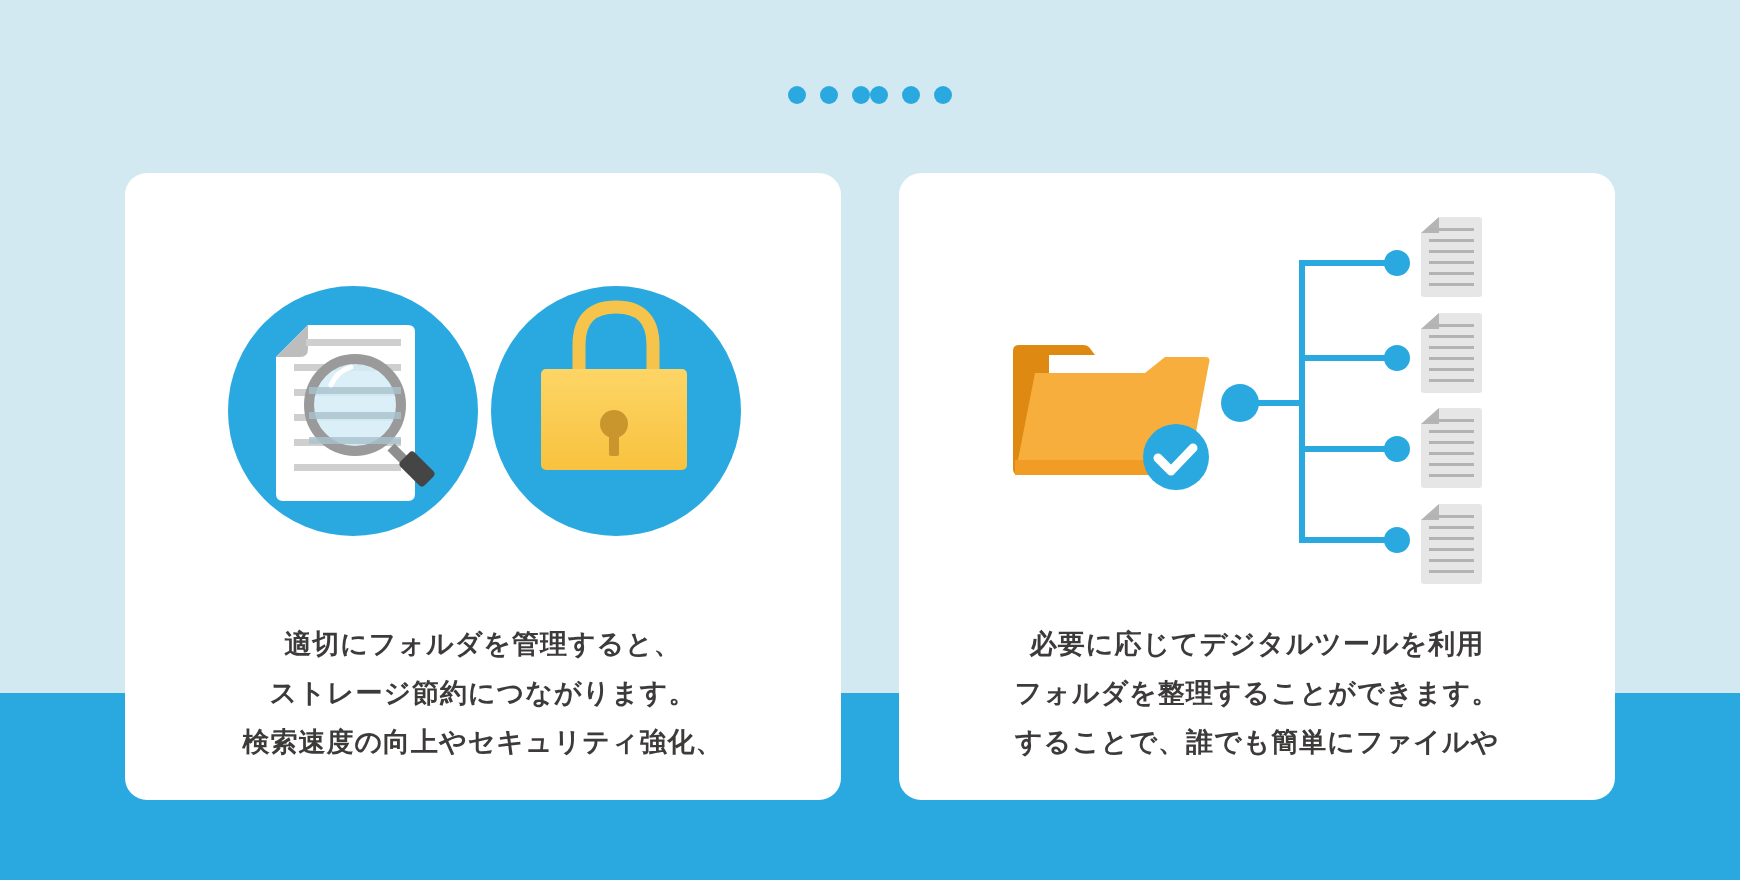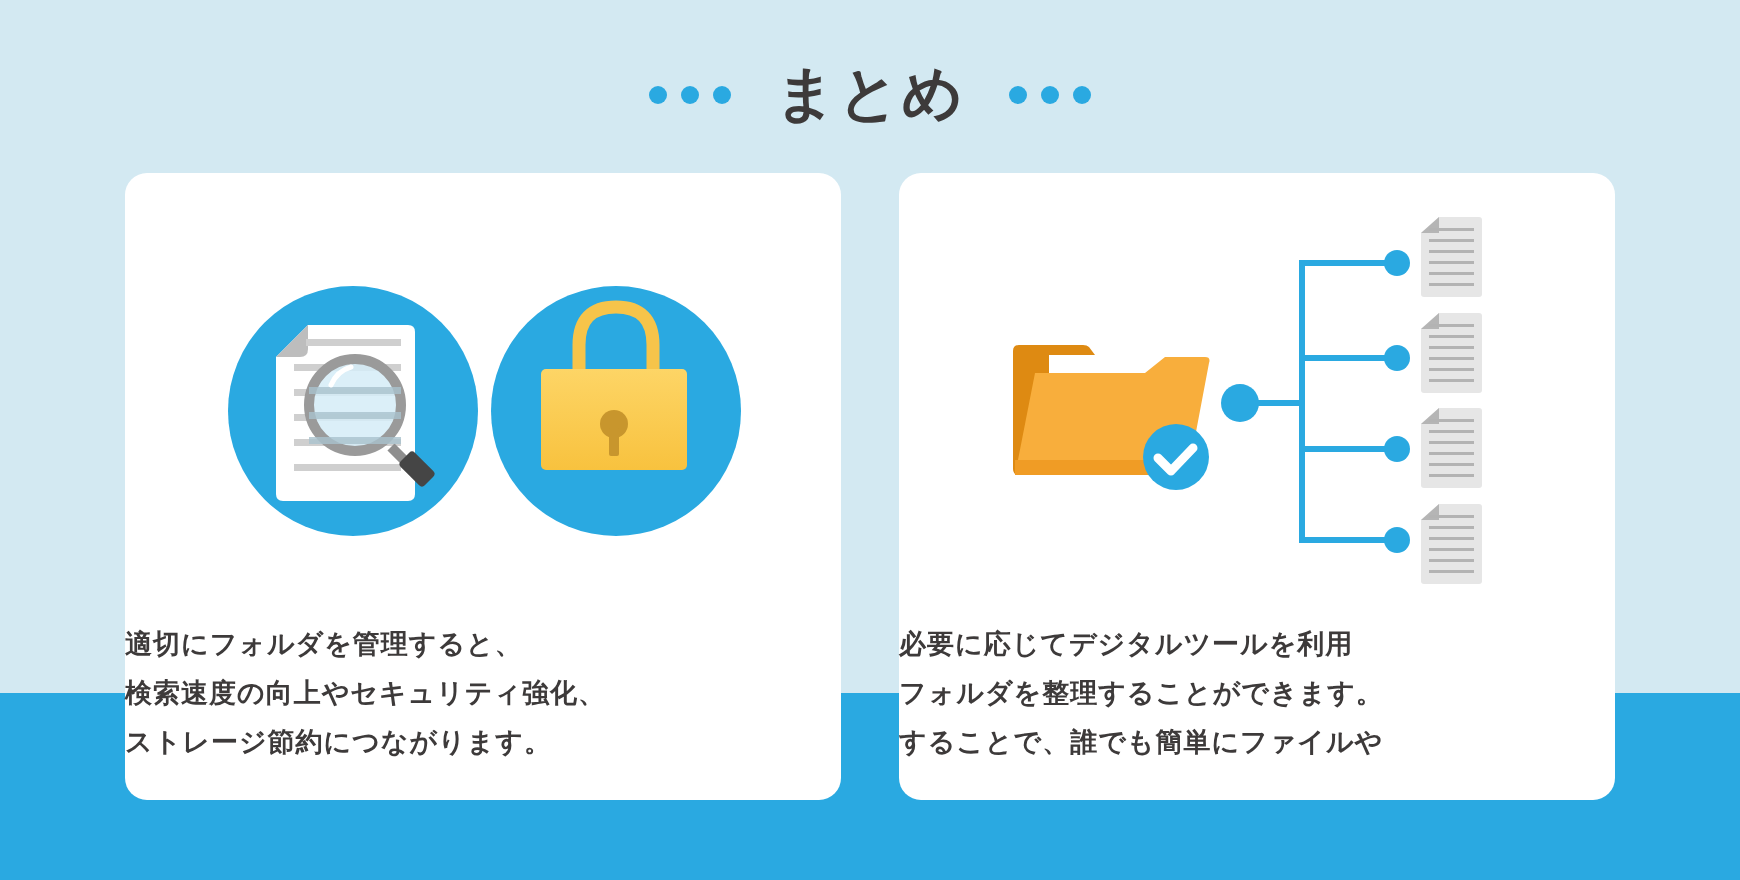--- a/index.html
+++ b/index.html
@@ -22,37 +22,36 @@
     }
     .card {
       position: absolute; top: 173px; width: 716px; height: 627px;
       background: #ffffff; border-radius: 22px;
     }
     .card-left { left: 125px; }
     .card-right { left: 899px; }
     .illus { position: absolute; left: 0; top: 0; }
     .card-text {
       position: absolute; left: 0; top: 446px; width: 716px;
-      text-align: left; font-size: 27px; font-weight: bold; line-height: 49px;
+      text-align: center; font-size: 27px; font-weight: bold; line-height: 49px;
       color: #3d3a3a; letter-spacing: 1px;
     }
     .card-text span { display: block; white-space: nowrap; }
   </style>
 </head>
 <body>
 
 <div class="band"></div>
 
 <div class="title-row">
   <div class="dots">
     <span class="dot"></span>
     <span class="dot"></span>
     <span class="dot"></span>
   </div>
-  <h1 class="title">まとめ</h1>
   <div class="dots">
     <span class="dot"></span>
     <span class="dot"></span>
     <span class="dot"></span>
   </div>
 </div>
 
 <div class="card card-left">
   <svg class="illus" width="716" height="440" viewBox="0 0 716 440">
 
@@ -88,22 +87,22 @@
           <stop offset="1" stop-color="#f8c23e"></stop>
         </linearGradient>
       </defs>
       <rect x="416" y="196" width="146" height="101" rx="5" fill="url(#lockg)"></rect>
       <circle cx="489" cy="251" r="14" fill="#c8962d"></circle>
         <rect x="484" y="255" width="10" height="28" rx="2" fill="#c8962d"></rect>
     </g>
   </svg>
   <div class="card-text">
     <span>適切にフォルダを管理すると、</span>
+    <span>ストレージ節約につながります。</span>
     <span>検索速度の向上やセキュリティ強化、</span>
-    <span>ストレージ節約につながります。</span>
   </div>
 </div>
 
 <div class="card card-right">
   <svg class="illus" width="716" height="440" viewBox="0 0 716 440">
 
     <g>
       <path d="M114 174 L114 296 Q114 302 120 302 L150 302 L150 182 L196 182 L190 174 Q188 172 184 172 L120 172 Q114 172 114 178 Z" fill="#de8a12"></path>
       <path d="M136 200 L246 200 L266 184 L306 184 Q312 184 310 190 L290 296 Q289 302 283 302 L116 302 Z" fill="#f8ae3c"></path>
       <rect x="116" y="287" width="178" height="15" fill="#f09c25"></rect>

